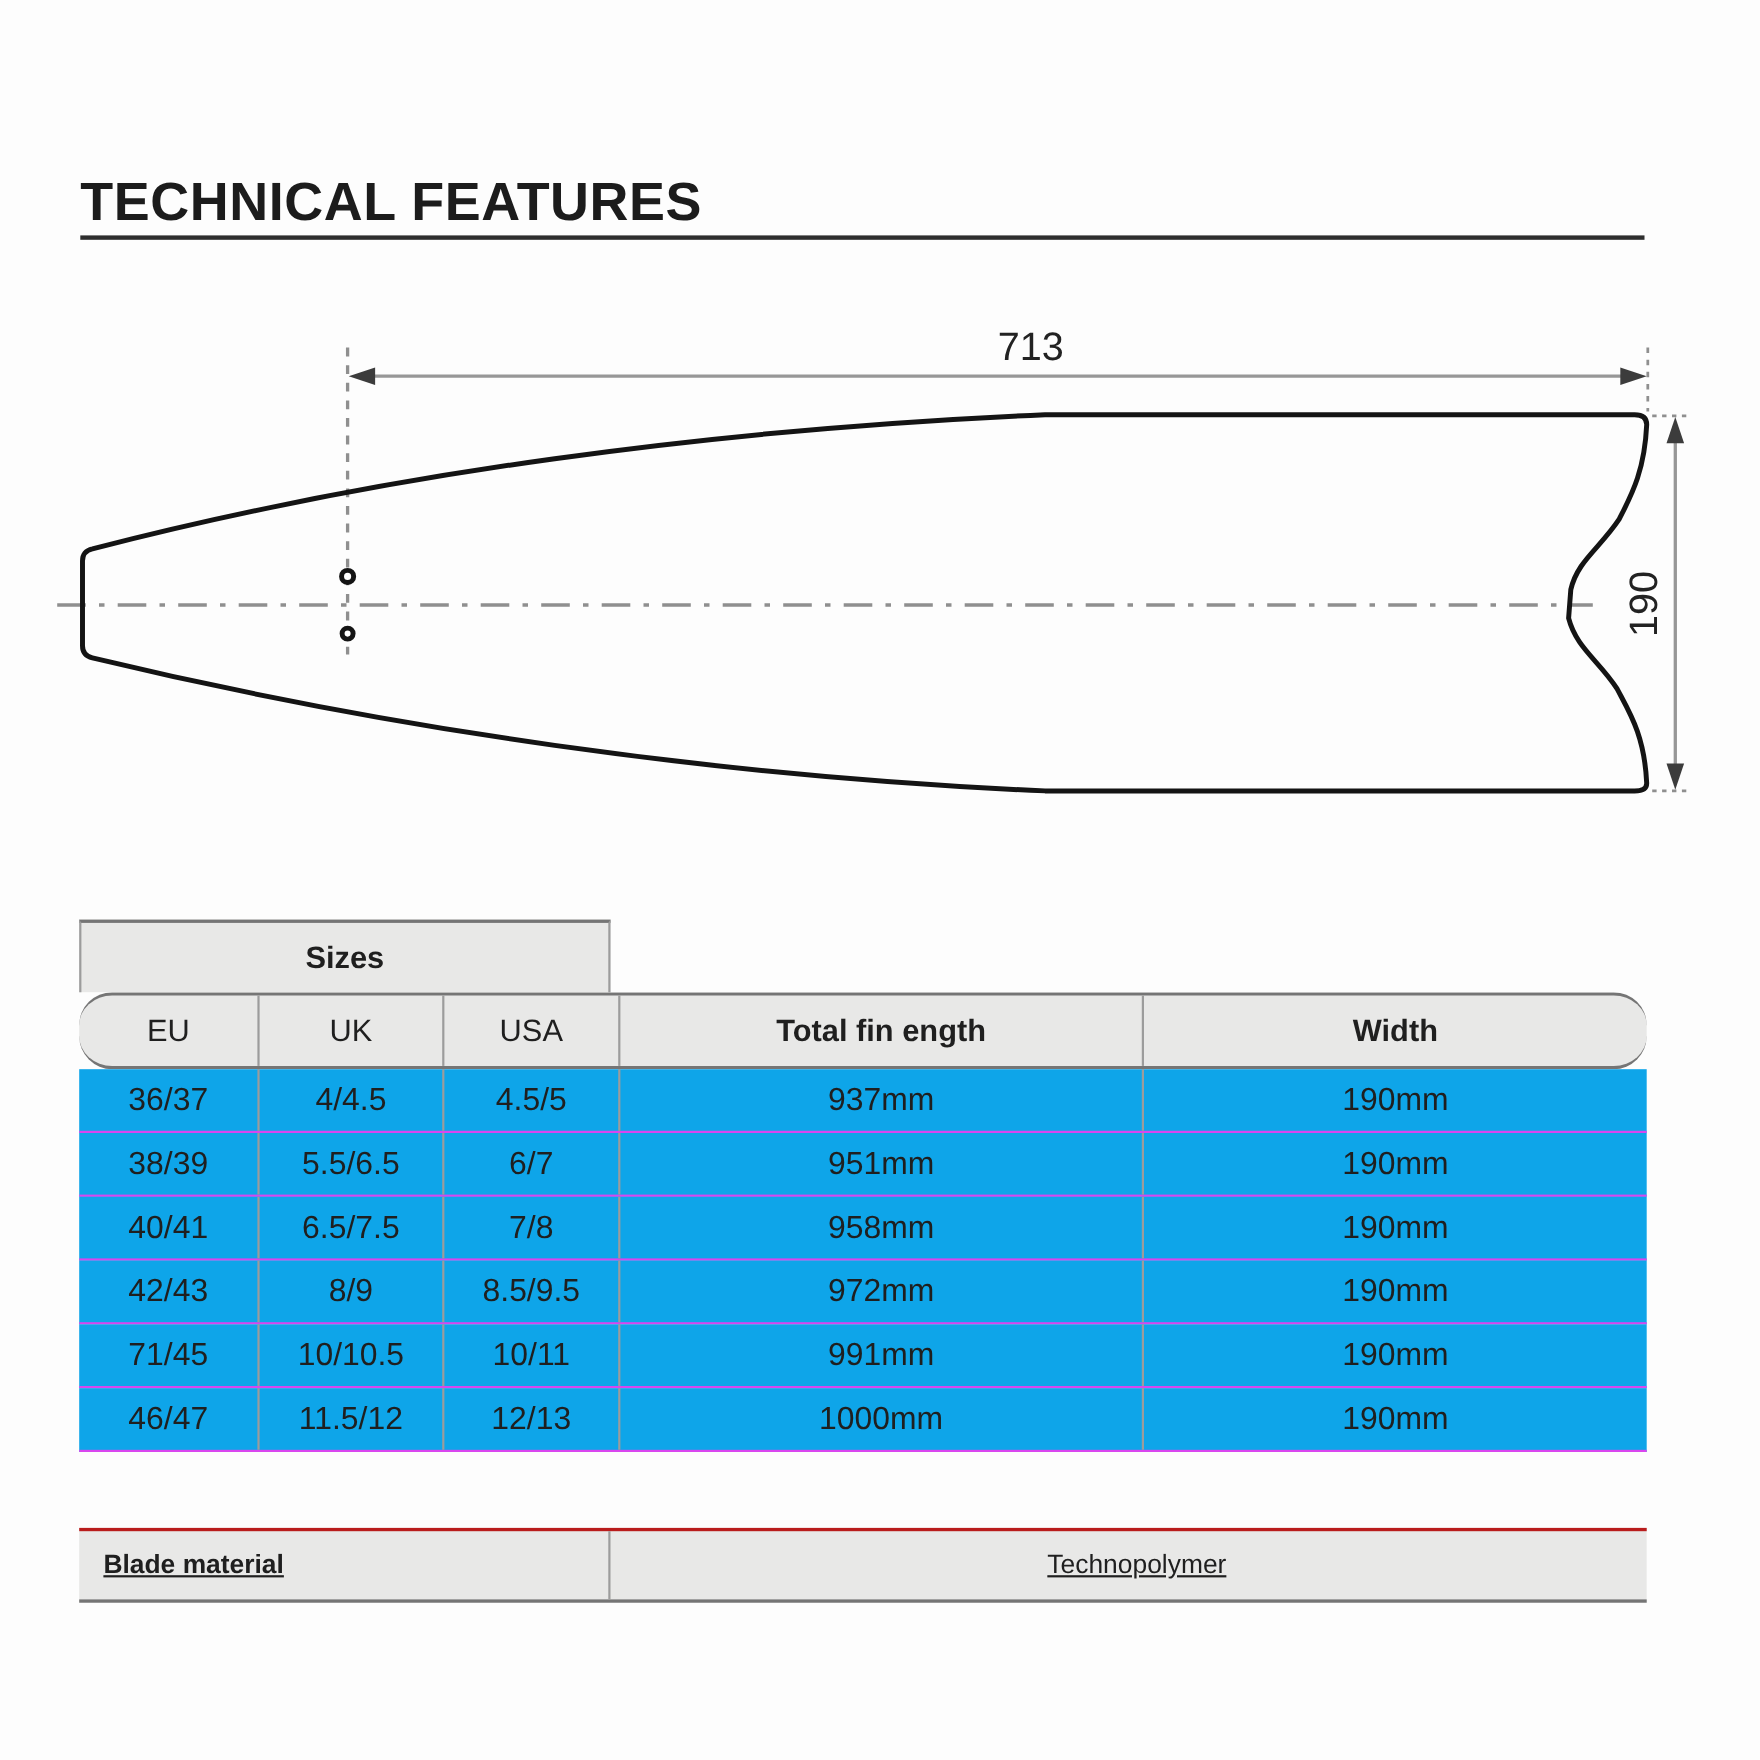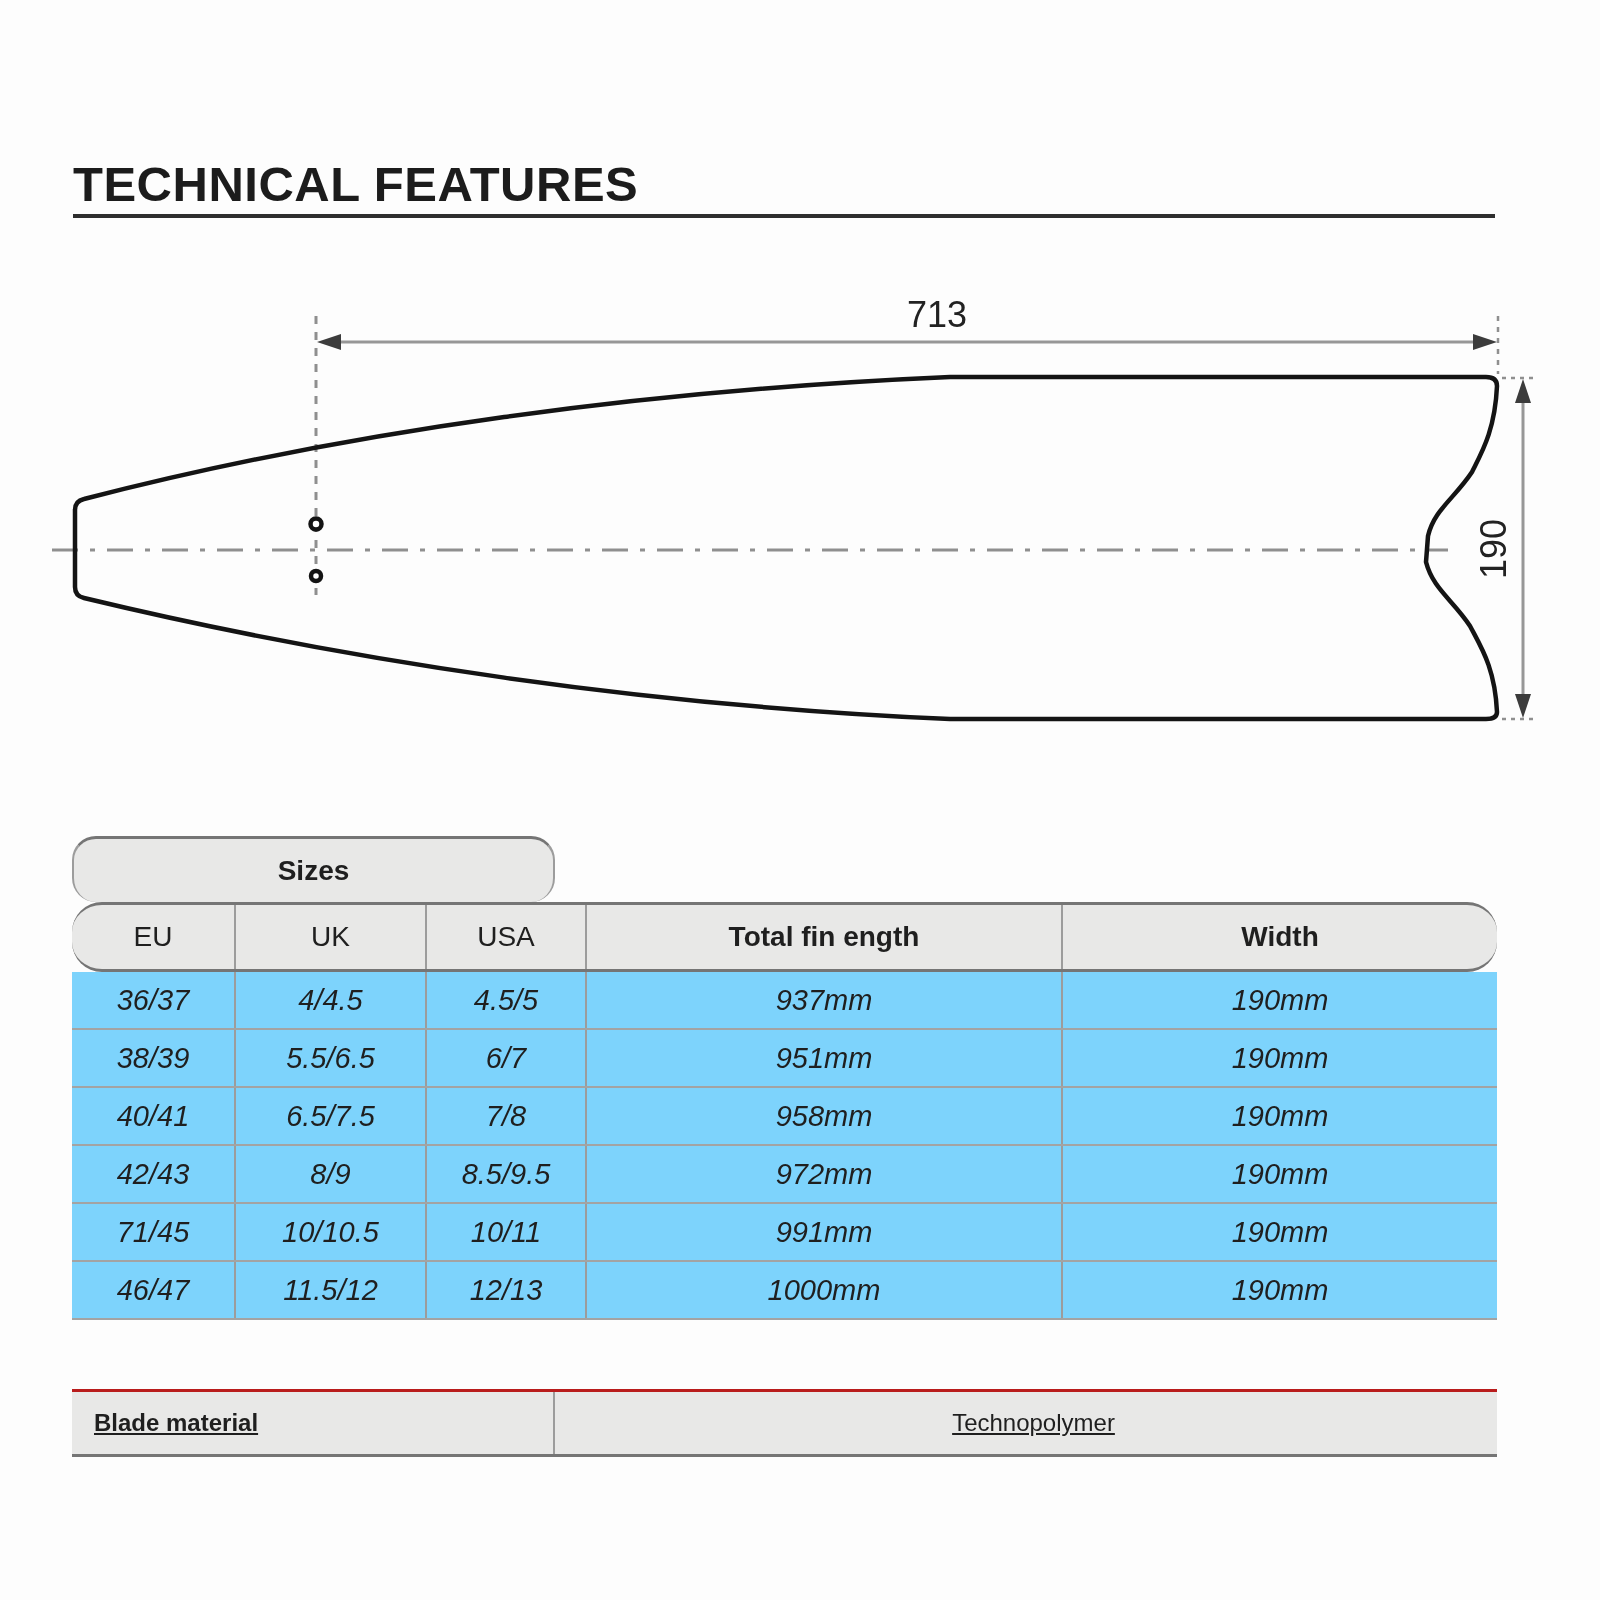--- a/index.html
+++ b/index.html
@@ -20,32 +20,32 @@
   #width-dim-label{
     left:1494px;top:549px;width:120px;text-align:center;
     transform:translate(-50%,-50%) rotate(-90deg);
   }
   
   .hdr-bg{background:#e8e8e7;}
   #sizes-cell{
     left:72px;top:836px;width:483px;height:66px;box-sizing:border-box;
     border-top:3px solid #757575;border-left:2px solid #9c9c9c;border-right:2px solid #9c9c9c;
     display:flex;align-items:center;justify-content:center;
-    font-size:28px;font-weight:bold;border-radius:24px;
+    font-size:28px;font-weight:bold;
   }
   #col-header-row{
     left:72px;top:902px;width:1425px;height:70px;box-sizing:border-box;
     border-top:3px solid #757575;border-bottom:3px solid #757575;
     display:flex;font-size:28px;border-radius:30px;
   }
   #data-rows{left:72px;top:972px;width:1425px;font-size:29px;}
-  .t-row{display:flex;height:58px;box-sizing:border-box;border-bottom:2px solid #a3a3a3;background:#7dd3fc;font-style:italic;}
+  .t-row{display:flex;height:58px;box-sizing:border-box;border-bottom:2px solid #d946ef;background:#0ea5e9;}
   .t-cell{display:flex;align-items:center;justify-content:center;box-sizing:border-box;}
   .c-eu{width:162px;}
-  .c-uk{width:191px;border-left:2px solid #9c9c9c;}
+  .c-uk{width:168px;border-left:2px solid #9c9c9c;}
   .c-usa{width:160px;border-left:2px solid #9c9c9c;}
   .c-len{width:476px;border-left:2px solid #9c9c9c;}
   .c-wid{flex:1;border-left:2px solid #9c9c9c;}
   #col-header-row .t-cell{font-weight:bold;}
   #col-header-row .c-eu,#col-header-row .c-uk,#col-header-row .c-usa{font-weight:normal;}
   #material-row{
     left:72px;top:1389px;width:1425px;height:68px;box-sizing:border-box;
     border-top:3px solid #b91c1c;border-bottom:3px solid #757575;
     display:flex;font-size:24px;text-decoration:underline;
   }

